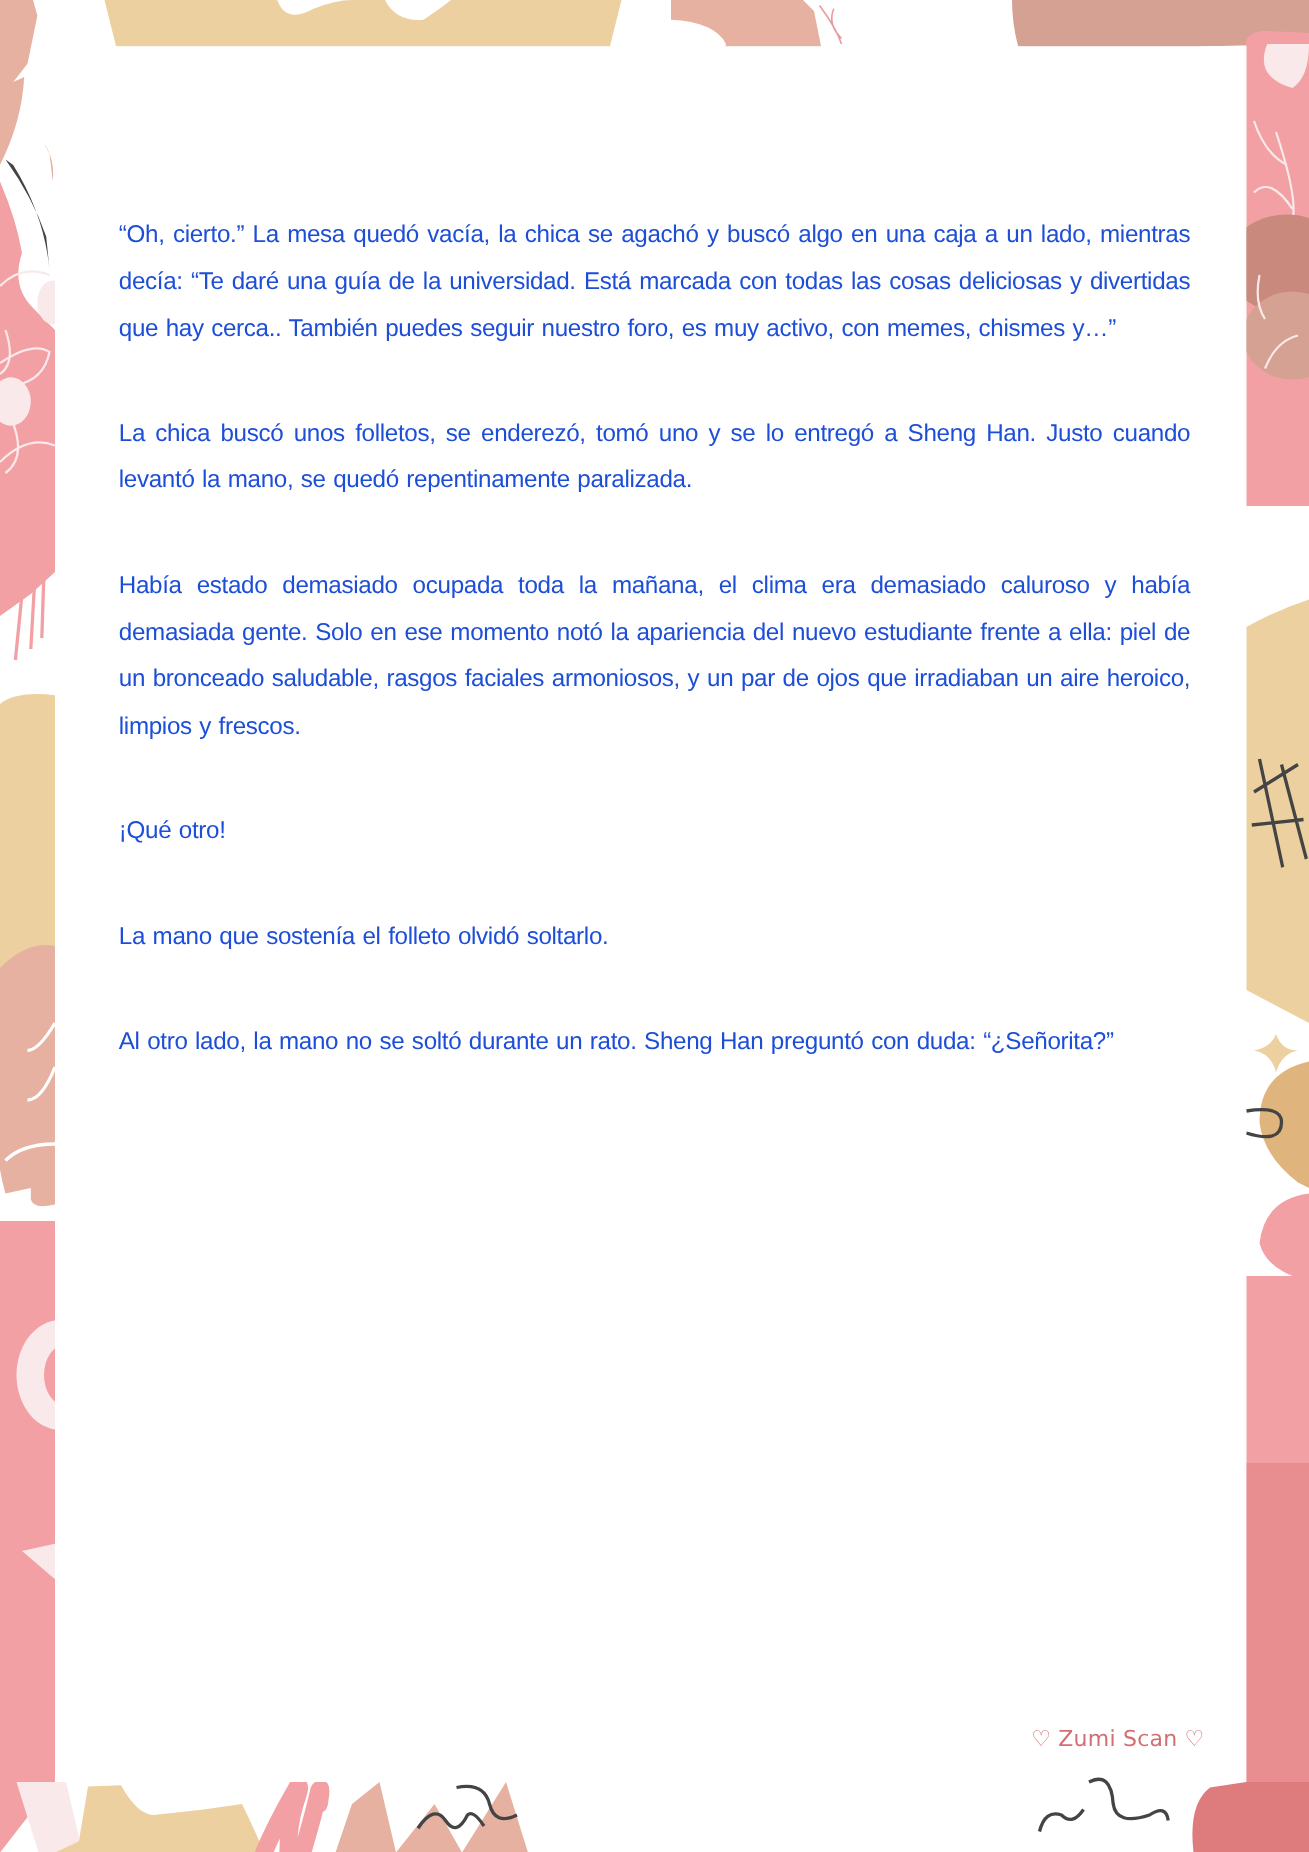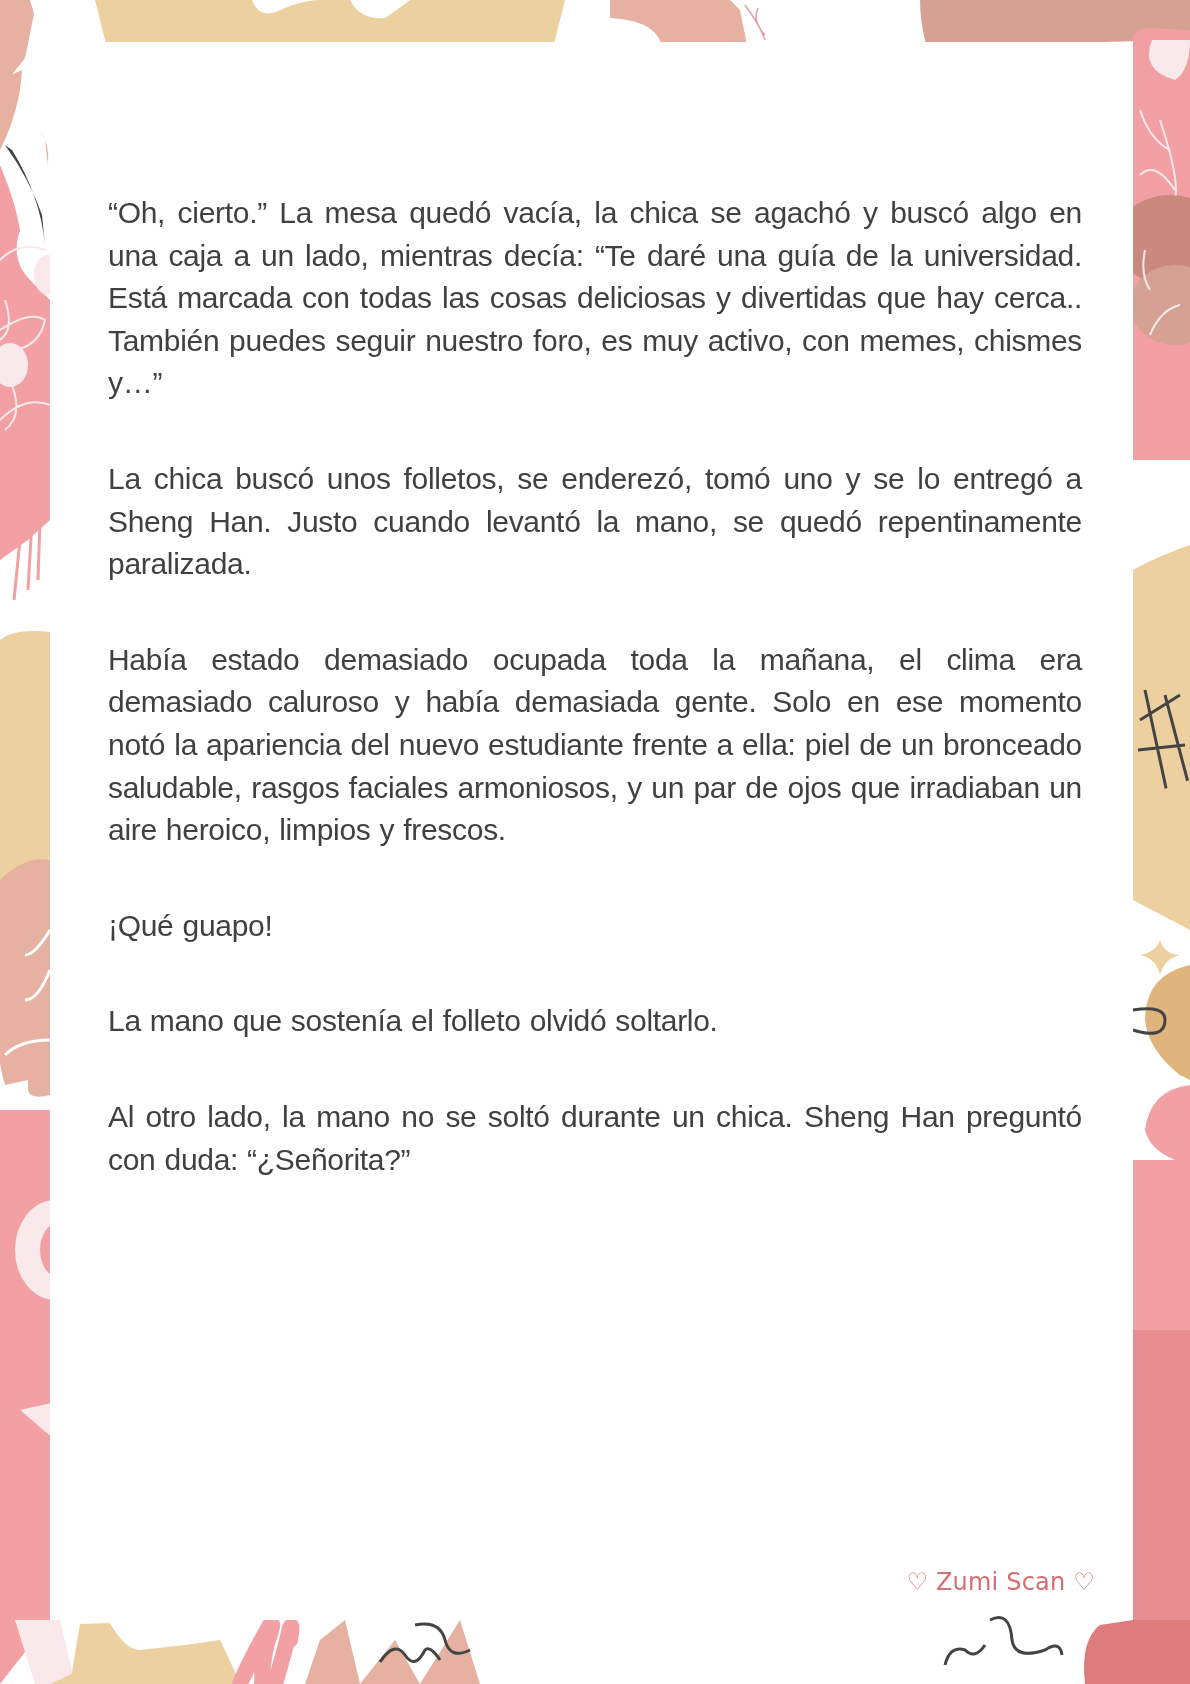--- a/index.html
+++ b/index.html
@@ -22,32 +22,32 @@
       z-index: 5;
     }
     .content {
       position: absolute;
       left: 58px;
       top: 150px;
       width: 974px;
     }
     .content p {
       margin: 0 0 53px 0;
-      font-size: 30px;
+      font-size: 22px;
       line-height: 42.6px;
-      color: #404040;
+      color: #1d4ed8;
       text-align: justify;
       letter-spacing: -0.3px;
       word-spacing: 1px;
     }
     .signature {
       position: absolute;
       right: 38px;
       top: 1526px;
-      font-size: 24px;
+      font-size: 20px;
       color: #d36f72;
       font-family: "DejaVu Sans", sans-serif;
       letter-spacing: 0.2px;
     }
   </style>
 </head>
 <body>
 
 <svg class="deco" width="1190" height="1684" viewBox="0 0 1190 1684" style="left:0;top:0;z-index:1">
 
@@ -95,22 +95,22 @@
   <path d="M305,1684 L320,1640 L345,1620 L360,1684 L395,1640 L420,1684 L460,1620 L480,1684 Z" fill="#e6b1a0"></path>
   <path d="M380,1662 Q395,1640 405,1655 Q415,1670 425,1650 Q430,1645 440,1660 M415,1625 Q440,1620 445,1640 Q450,1660 470,1650" stroke="#444444" stroke-width="3" fill="none"></path>
   <path d="M1085,1684 Q1080,1640 1100,1625 L1133,1620 L1190,1620 L1190,1684 Z" fill="#de7b7d"></path>
 </svg>
 
 <div class="page">
   <div class="content">
     <p>“Oh, cierto.” La mesa quedó vacía, la chica se agachó y buscó algo en una caja a un lado, mientras decía: “Te daré una guía de la universidad. Está marcada con todas las cosas deliciosas y divertidas que hay cerca.. También puedes seguir nuestro foro, es muy activo, con memes, chismes y…”</p>
     <p>La chica buscó unos folletos, se enderezó, tomó uno y se lo entregó a Sheng Han. Justo cuando levantó la mano, se quedó repentinamente paralizada.</p>
     <p>Había estado demasiado ocupada toda la mañana, el clima era demasiado caluroso y había demasiada gente. Solo en ese momento notó la apariencia del nuevo estudiante frente a ella: piel de un bronceado saludable, rasgos faciales armoniosos, y un par de ojos que irradiaban un aire heroico, limpios y frescos.</p>
-    <p>¡Qué guapo!</p>
+    <p>¡Qué otro!</p>
     <p>La mano que sostenía el folleto olvidó soltarlo.</p>
-    <p>Al otro lado, la mano no se soltó durante un chica. Sheng Han preguntó con duda: “¿Señorita?”</p>
+    <p>Al otro lado, la mano no se soltó durante un rato. Sheng Han preguntó con duda: “¿Señorita?”</p>
   </div>
   <div class="signature">♡ Zumi Scan ♡</div>
 </div>
 
 <svg class="deco" width="1190" height="1684" viewBox="0 0 1190 1684" style="left:0;top:0;z-index:6;pointer-events:none">
   <path d="M945,1665 Q950,1645 965,1650 Q975,1660 985,1645 M990,1620 Q1010,1610 1012,1640 Q1015,1660 1045,1650 Q1060,1640 1062,1655" stroke="#444444" stroke-width="3" fill="none"></path>
 </svg>
 
 </body></html>

